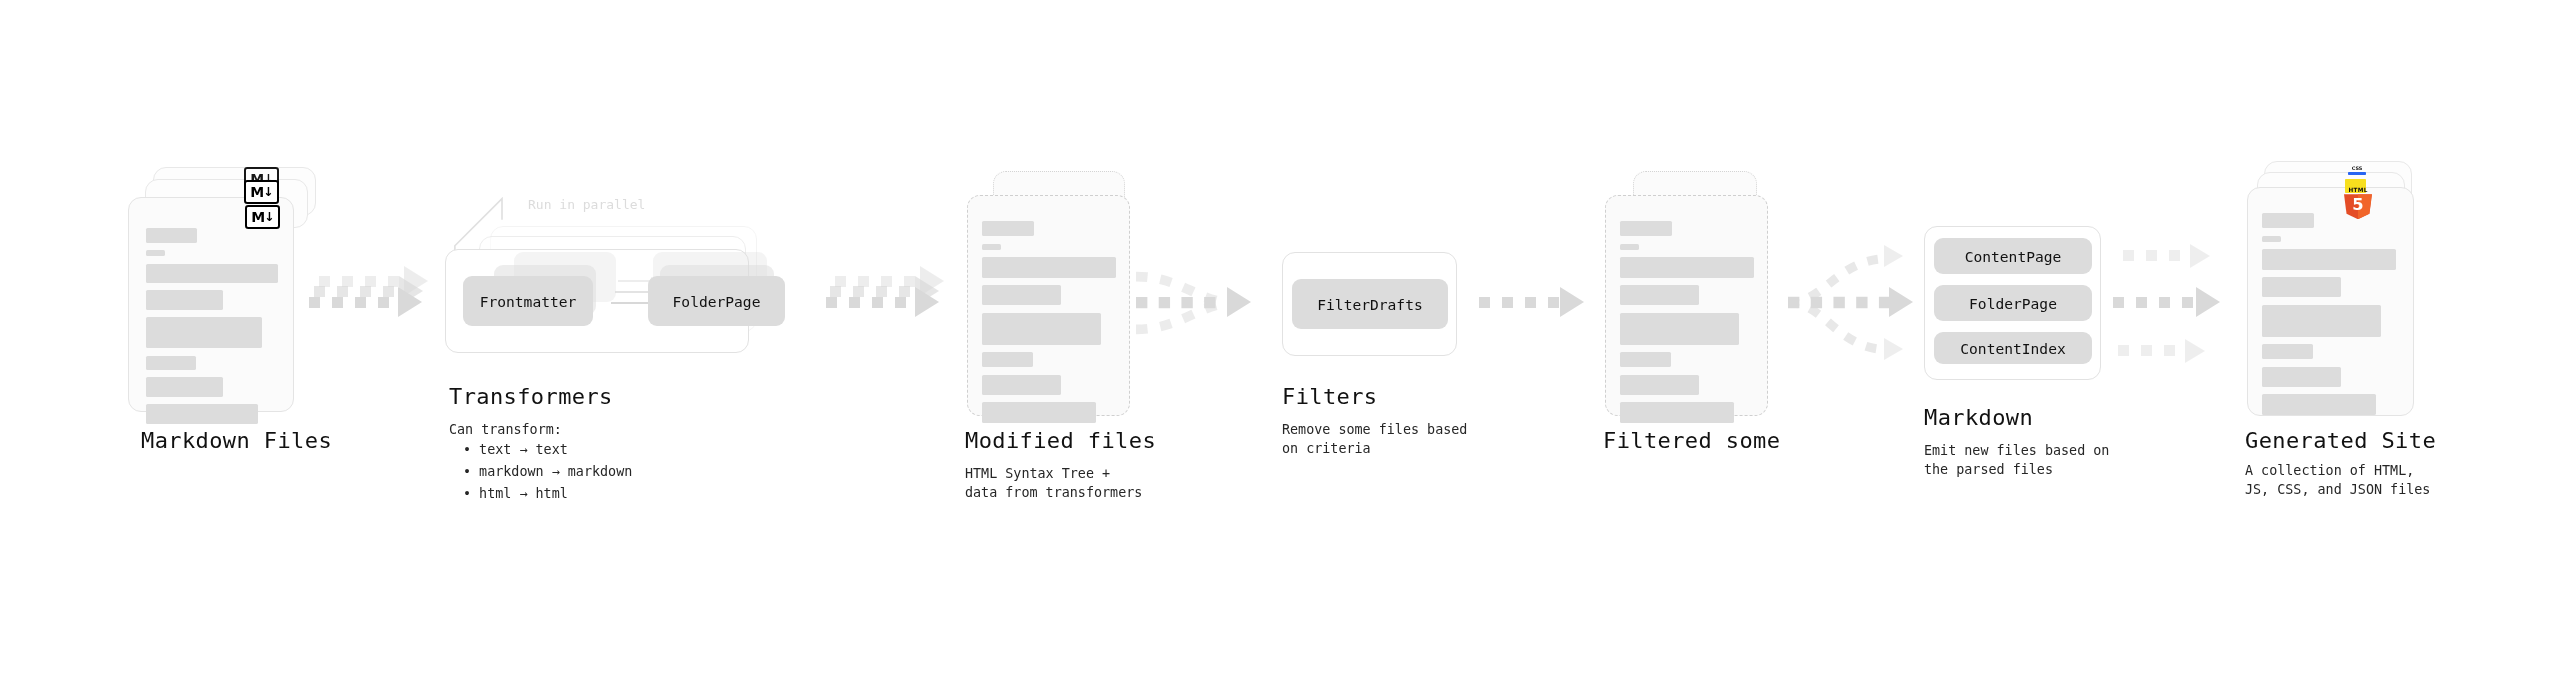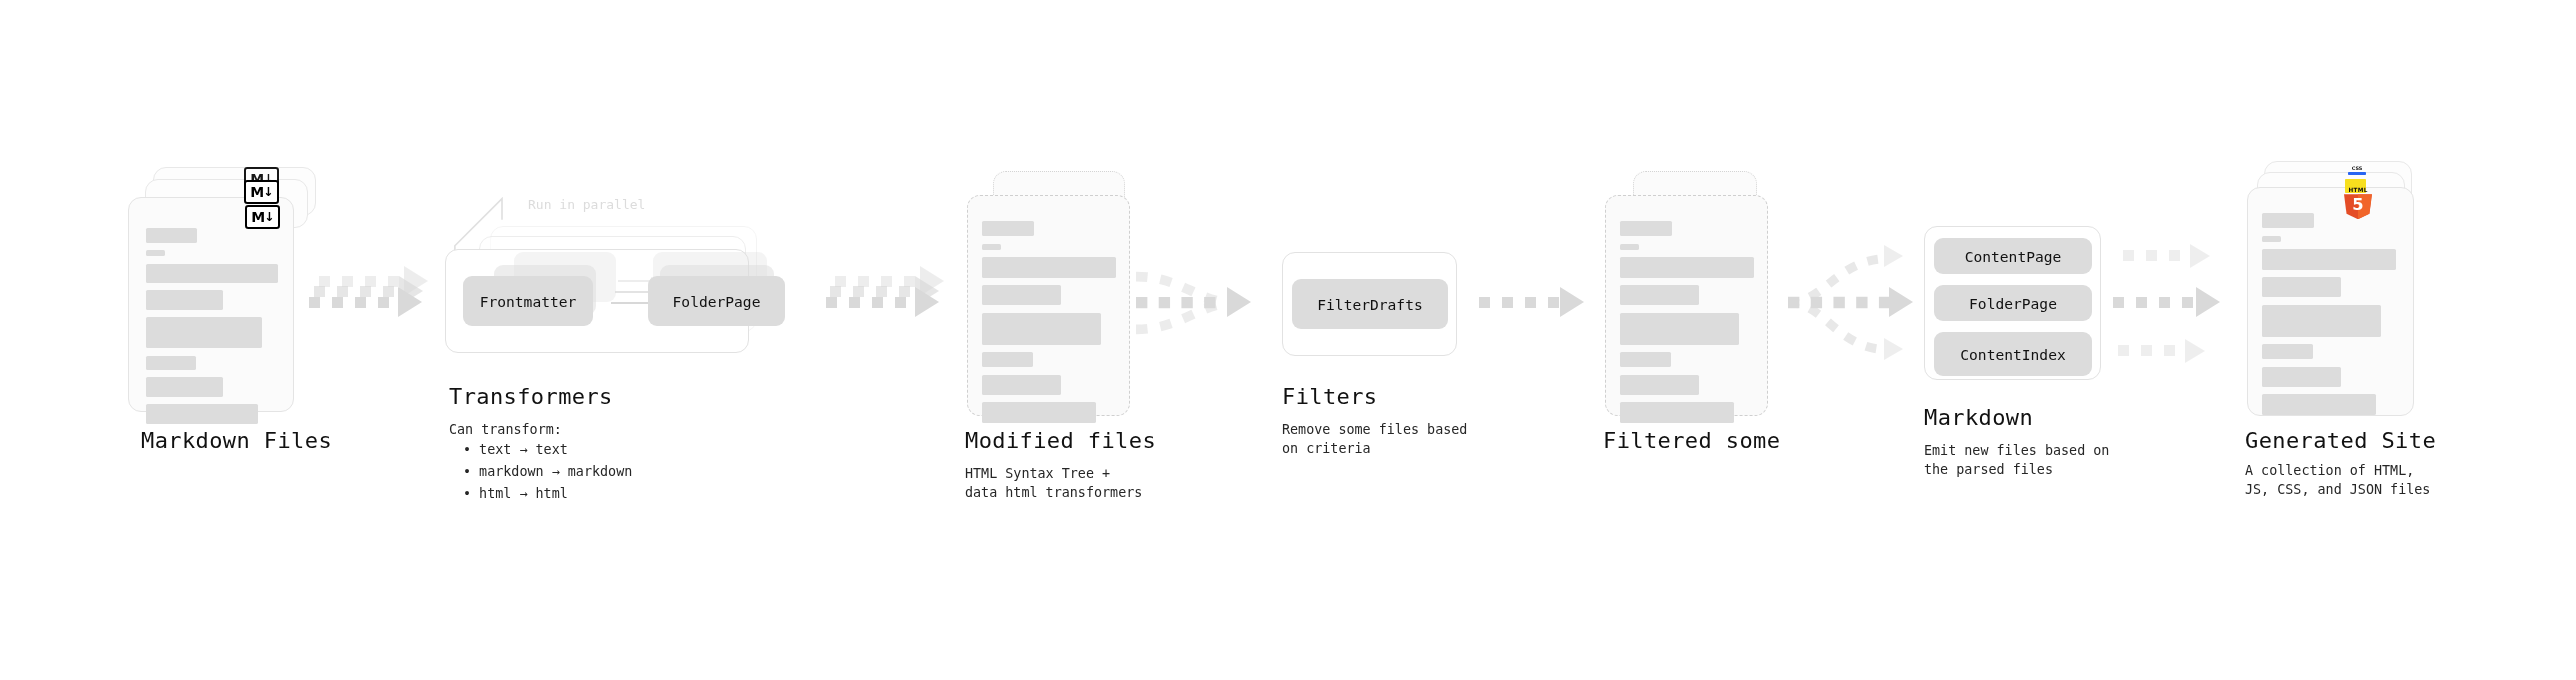--- a/index.html
+++ b/index.html
@@ -233,21 +233,21 @@
       <div class="bar" style="width:134px;height:20.3px;margin-top:4.9px;"></div>
       <div class="bar" style="width:79px;height:20.3px;"></div>
       <div class="bar" style="width:119px;height:32px;"></div>
       <div class="bar" style="width:51px;height:15.4px;"></div>
       <div class="bar" style="width:79px;height:20.3px;"></div>
       <div class="bar" style="width:114px;height:20.3px;"></div>
     </div>
 
     <div class="title" style="left:965px;top:428px;">Modified files</div>
     <div class="caption" style="left:965px;top:465px;">HTML Syntax Tree +
-data html transformers</div>
+data from transformers</div>
   </div>
 
   <div class="node">
     <div class="conn" style="left:1136px;top:252px;">
       <svg width="146" height="106" viewBox="0 0 180 130">
         <path d="M0 30 C50 30 70 55 110 62" fill="none" stroke="#e5e5e5" stroke-width="12" stroke-dasharray="14 16" stroke-linecap="butt" opacity="0.75"></path>
         <path d="M0 95 C50 95 70 70 110 63" fill="none" stroke="#e5e5e5" stroke-width="12" stroke-dasharray="14 16" stroke-linecap="butt" opacity="0.75"></path>
         <path d="M0 62 L112 62" fill="none" stroke="#d9d9d9" stroke-width="14" stroke-dasharray="14 14" stroke-linecap="butt"></path>
       </svg>
     </div>
@@ -310,21 +310,21 @@
     <div class="arrow" style="left:1884px;top:345px;width:28px;opacity:.45;">
       <div class="dots" style="width:0;"></div>
       <div class="head" style="left:0;border-top-width:11.4px;border-bottom-width:11.4px;border-left-width:19.5px;top:-7.3px;"></div>
     </div>
   </div>
 
   <div class="node">
     <div class="groupbox" style="left:1924px;top:226px;width:177px;height:154px;"></div>
     <div class="pill" style="left:1934px;top:238px;width:158px;height:36px;">ContentPage</div>
     <div class="pill" style="left:1934px;top:285px;width:158px;height:36px;">FolderPage</div>
-    <div class="pill" style="left:1934px;top:332px;width:158px;height:44px;">ContentIndex</div>
+    <div class="pill" style="left:1934px;top:332px;width:158px;height:32px;">ContentIndex</div>
 
     <div class="title" style="left:1924px;top:405px;">Markdown</div>
     <div class="caption" style="left:1924px;top:442px;">Emit new files based on
 the parsed files</div>
   </div>
 
   <div class="node">
     <div class="arrow" style="left:2123px;top:250px;width:106px;opacity:.42;">
       <div class="dots" style="width:72px;"></div>
       <div class="head" style="left:67px;border-top-width:12.2px;border-bottom-width:12.2px;border-left-width:20.3px;top:-6.5px;"></div>

